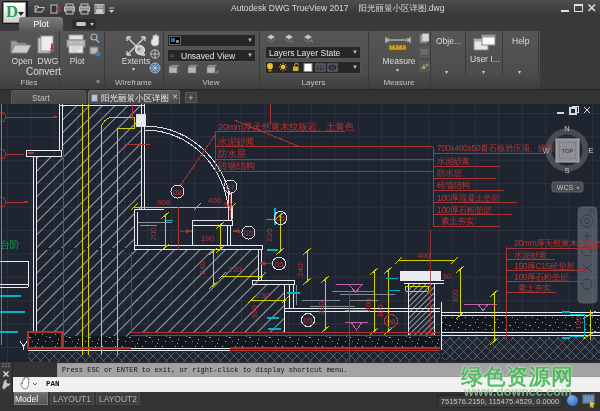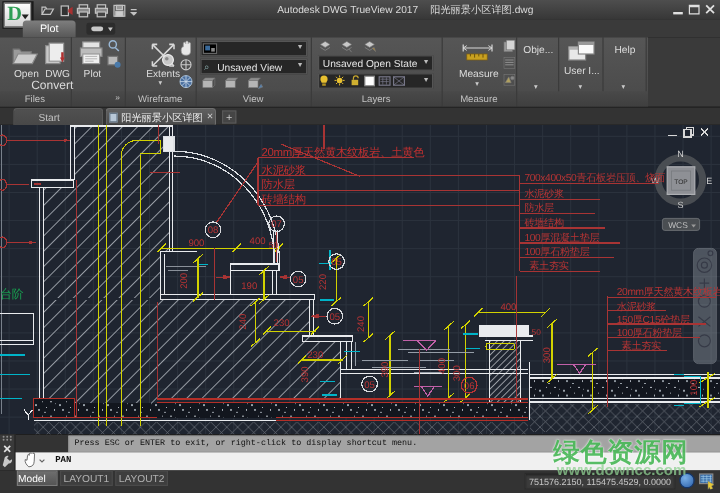--- a/index.html
+++ b/index.html
@@ -151,21 +151,21 @@
     <path d="M1,3 l4,-2.5 4,2.5 -4,2.5 z" fill="#c8c8c8"></path>
     <path d="M1,5.5 l4,2.5 4,-2.5" fill="none" stroke="#999"></path>
     <path d="M19,3 l4,-2.5 4,2.5 -4,2.5 z" fill="#c8c8c8"></path>
     <path d="M19,5.5 l4,2.5 4,-2.5 M25,7 l2,2.5" fill="none" stroke="#999"></path>
     <path d="M38,3 l4,-2.5 4,2.5 -4,2.5 z" fill="#c8c8c8"></path>
     <path d="M38,5.5 l4,2.5 4,-2.5" fill="none" stroke="#999"></path>
     <path d="M44,6 l3,3 -1,-3 z" fill="#b08830"></path>
   </g>
 </svg>
 <div class="abs" style="left:265px;top:46px;width:96px;height:13px;background:#262626;border:1px solid #555;color:#e4e4e4;font-size:8.5px;">
-  <span style="position:absolute;left:3px;top:1px;">Unsaved Open State</span>
+  <span style="position:absolute;left:3px;top:1px;">Layers Layer State</span>
   <span style="position:absolute;right:2px;top:2px;color:#bbb;font-size:6px;">▼</span>
 </div>
 <div class="abs" style="left:265px;top:61px;width:96px;height:13px;background:#262626;border:1px solid #555;">
   <svg width="94" height="11" viewBox="0 0 94 11" style="position:absolute;left:0;top:0;">
     <path d="M4,1 a3,3 0 0,1 3,3 c0,1.5 -1,2 -1,3 h-4 c0,-1 -1,-1.5 -1,-3 a3,3 0 0,1 3,-3 z" fill="#e8c030"></path>
     <rect x="2.5" y="7.5" width="3" height="2" fill="#b09020"></rect>
     <circle cx="17" cy="5" r="2.3" fill="#e8c030"></circle>
     <g stroke="#e8c030" stroke-width="0.8">
         <path d="M17,0.8 v1.6 M17,7.6 v1.6 M12.8,5 h1.6 M19.6,5 h1.6 M14,2 l1.2,1.2 M18.8,6.8 l1.2,1.2 M20,2 l-1.2,1.2 M15.2,6.8 l-1.2,1.2"></path>
       </g>

